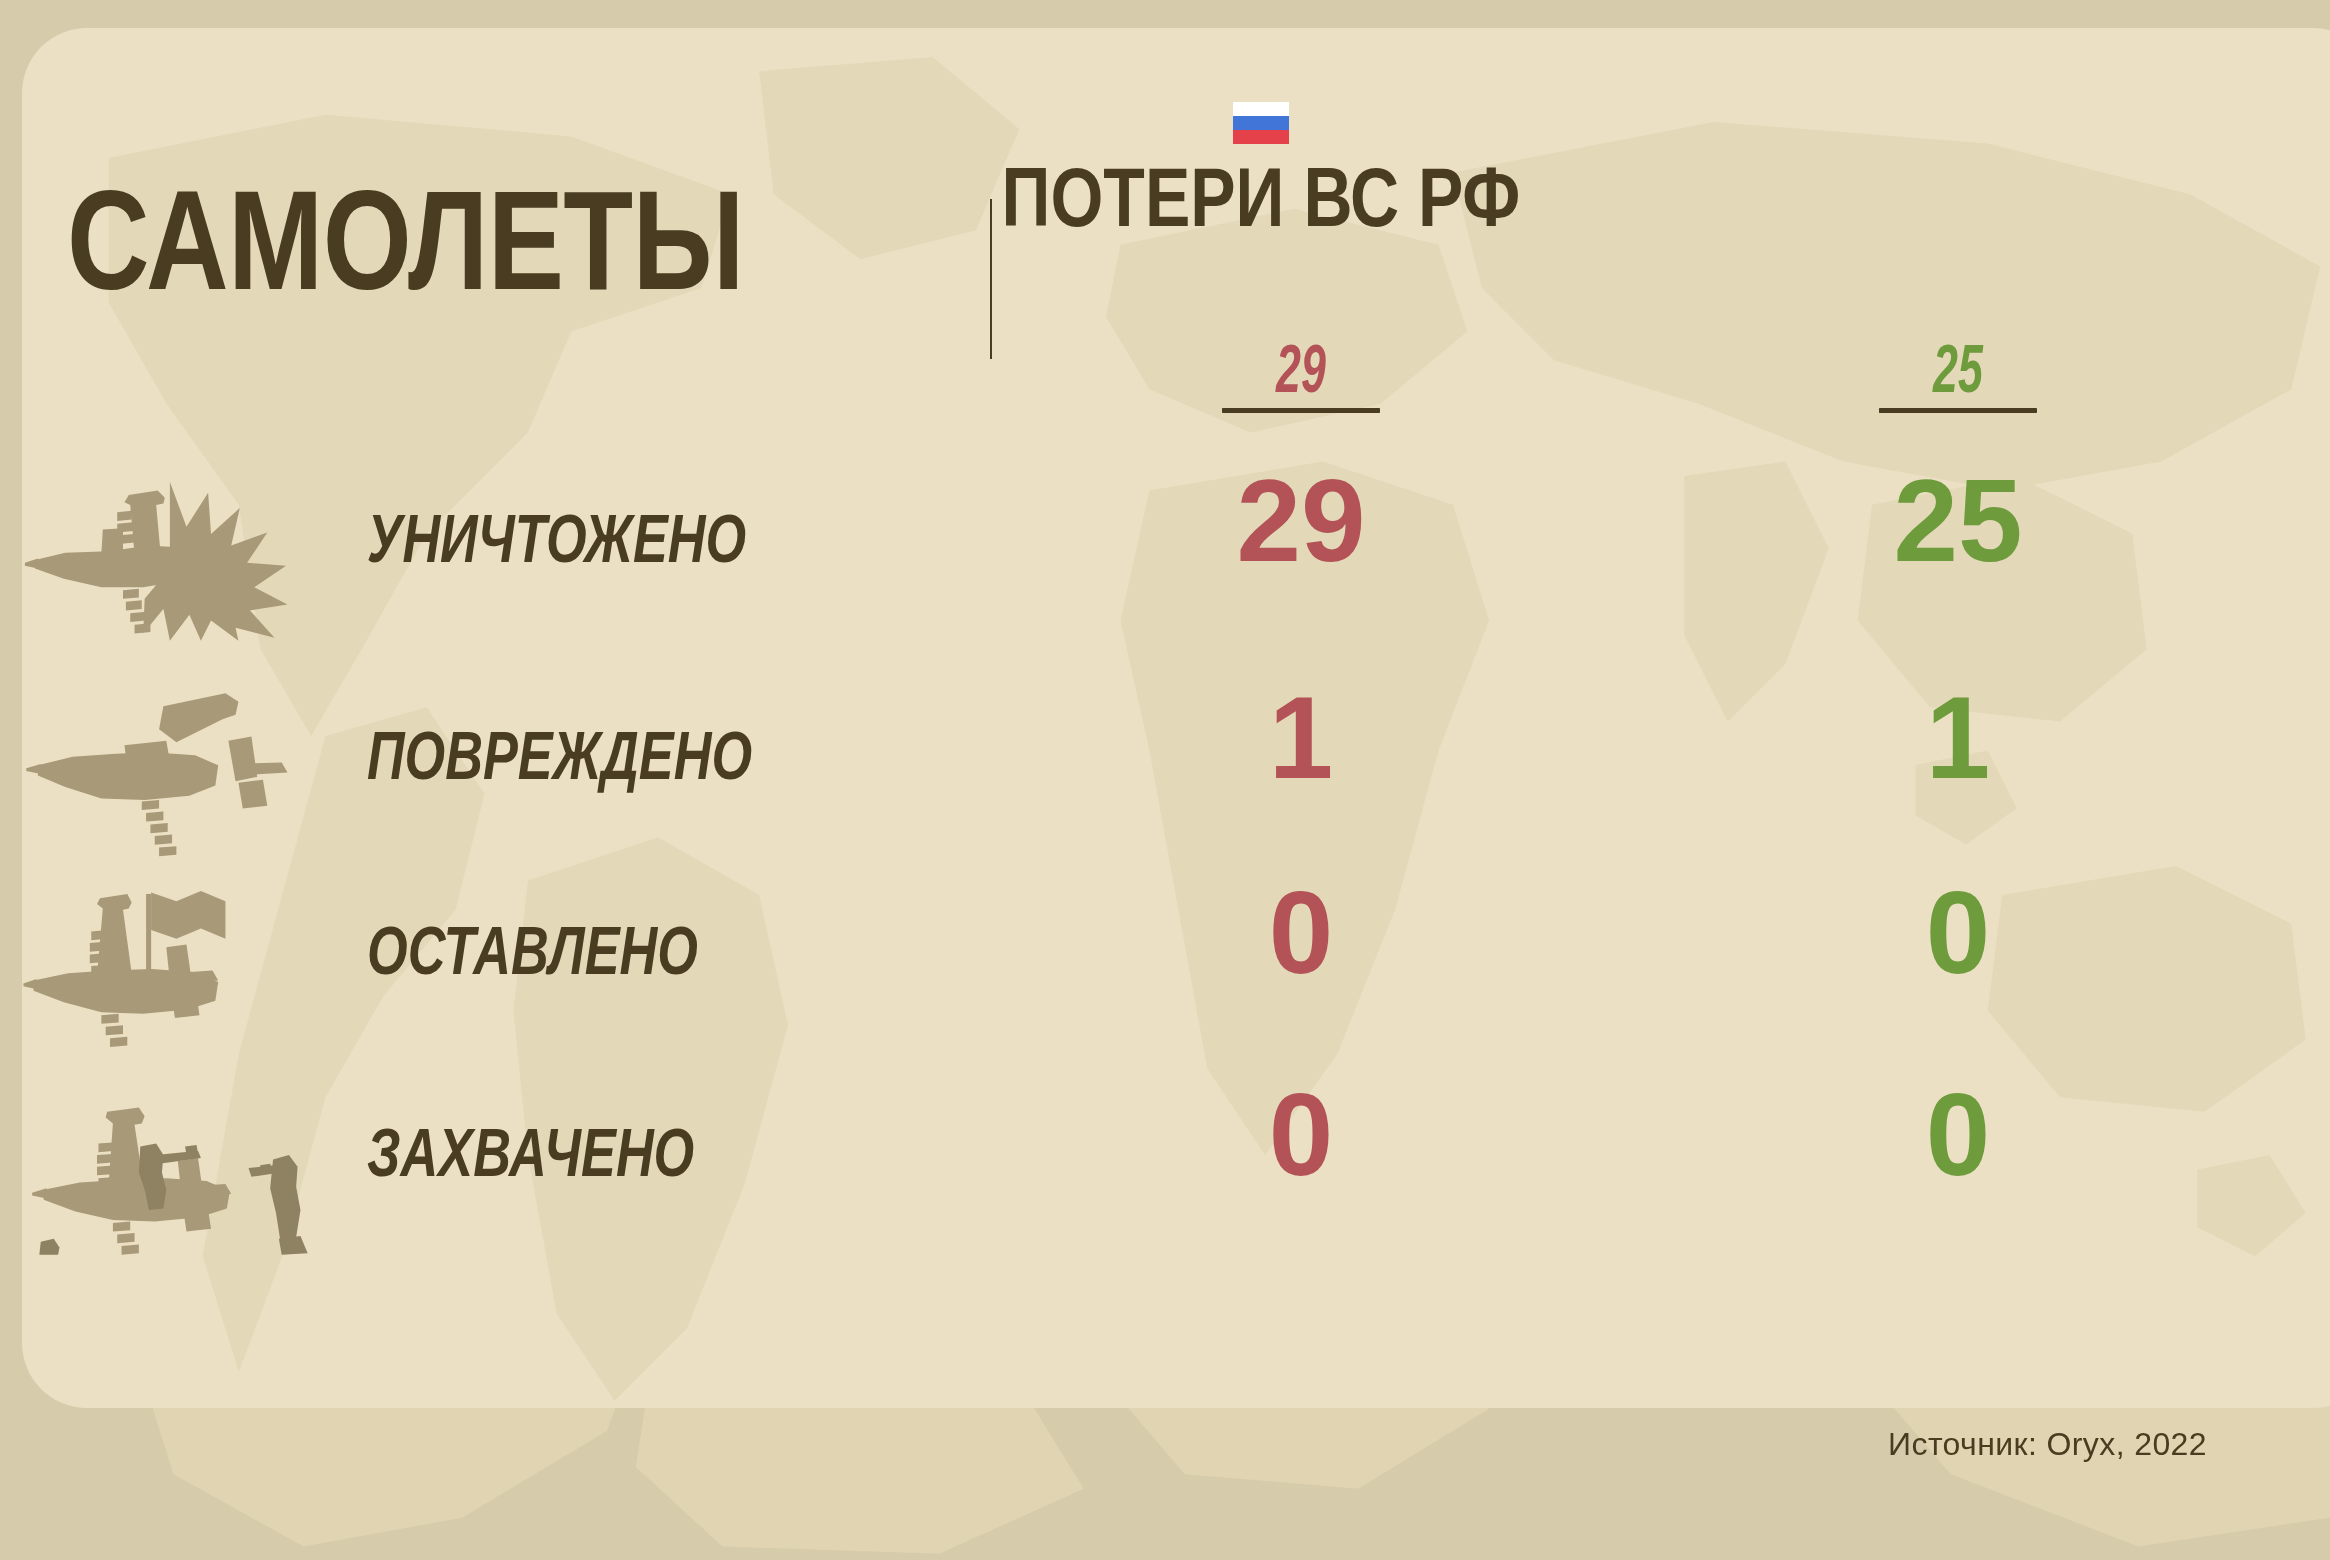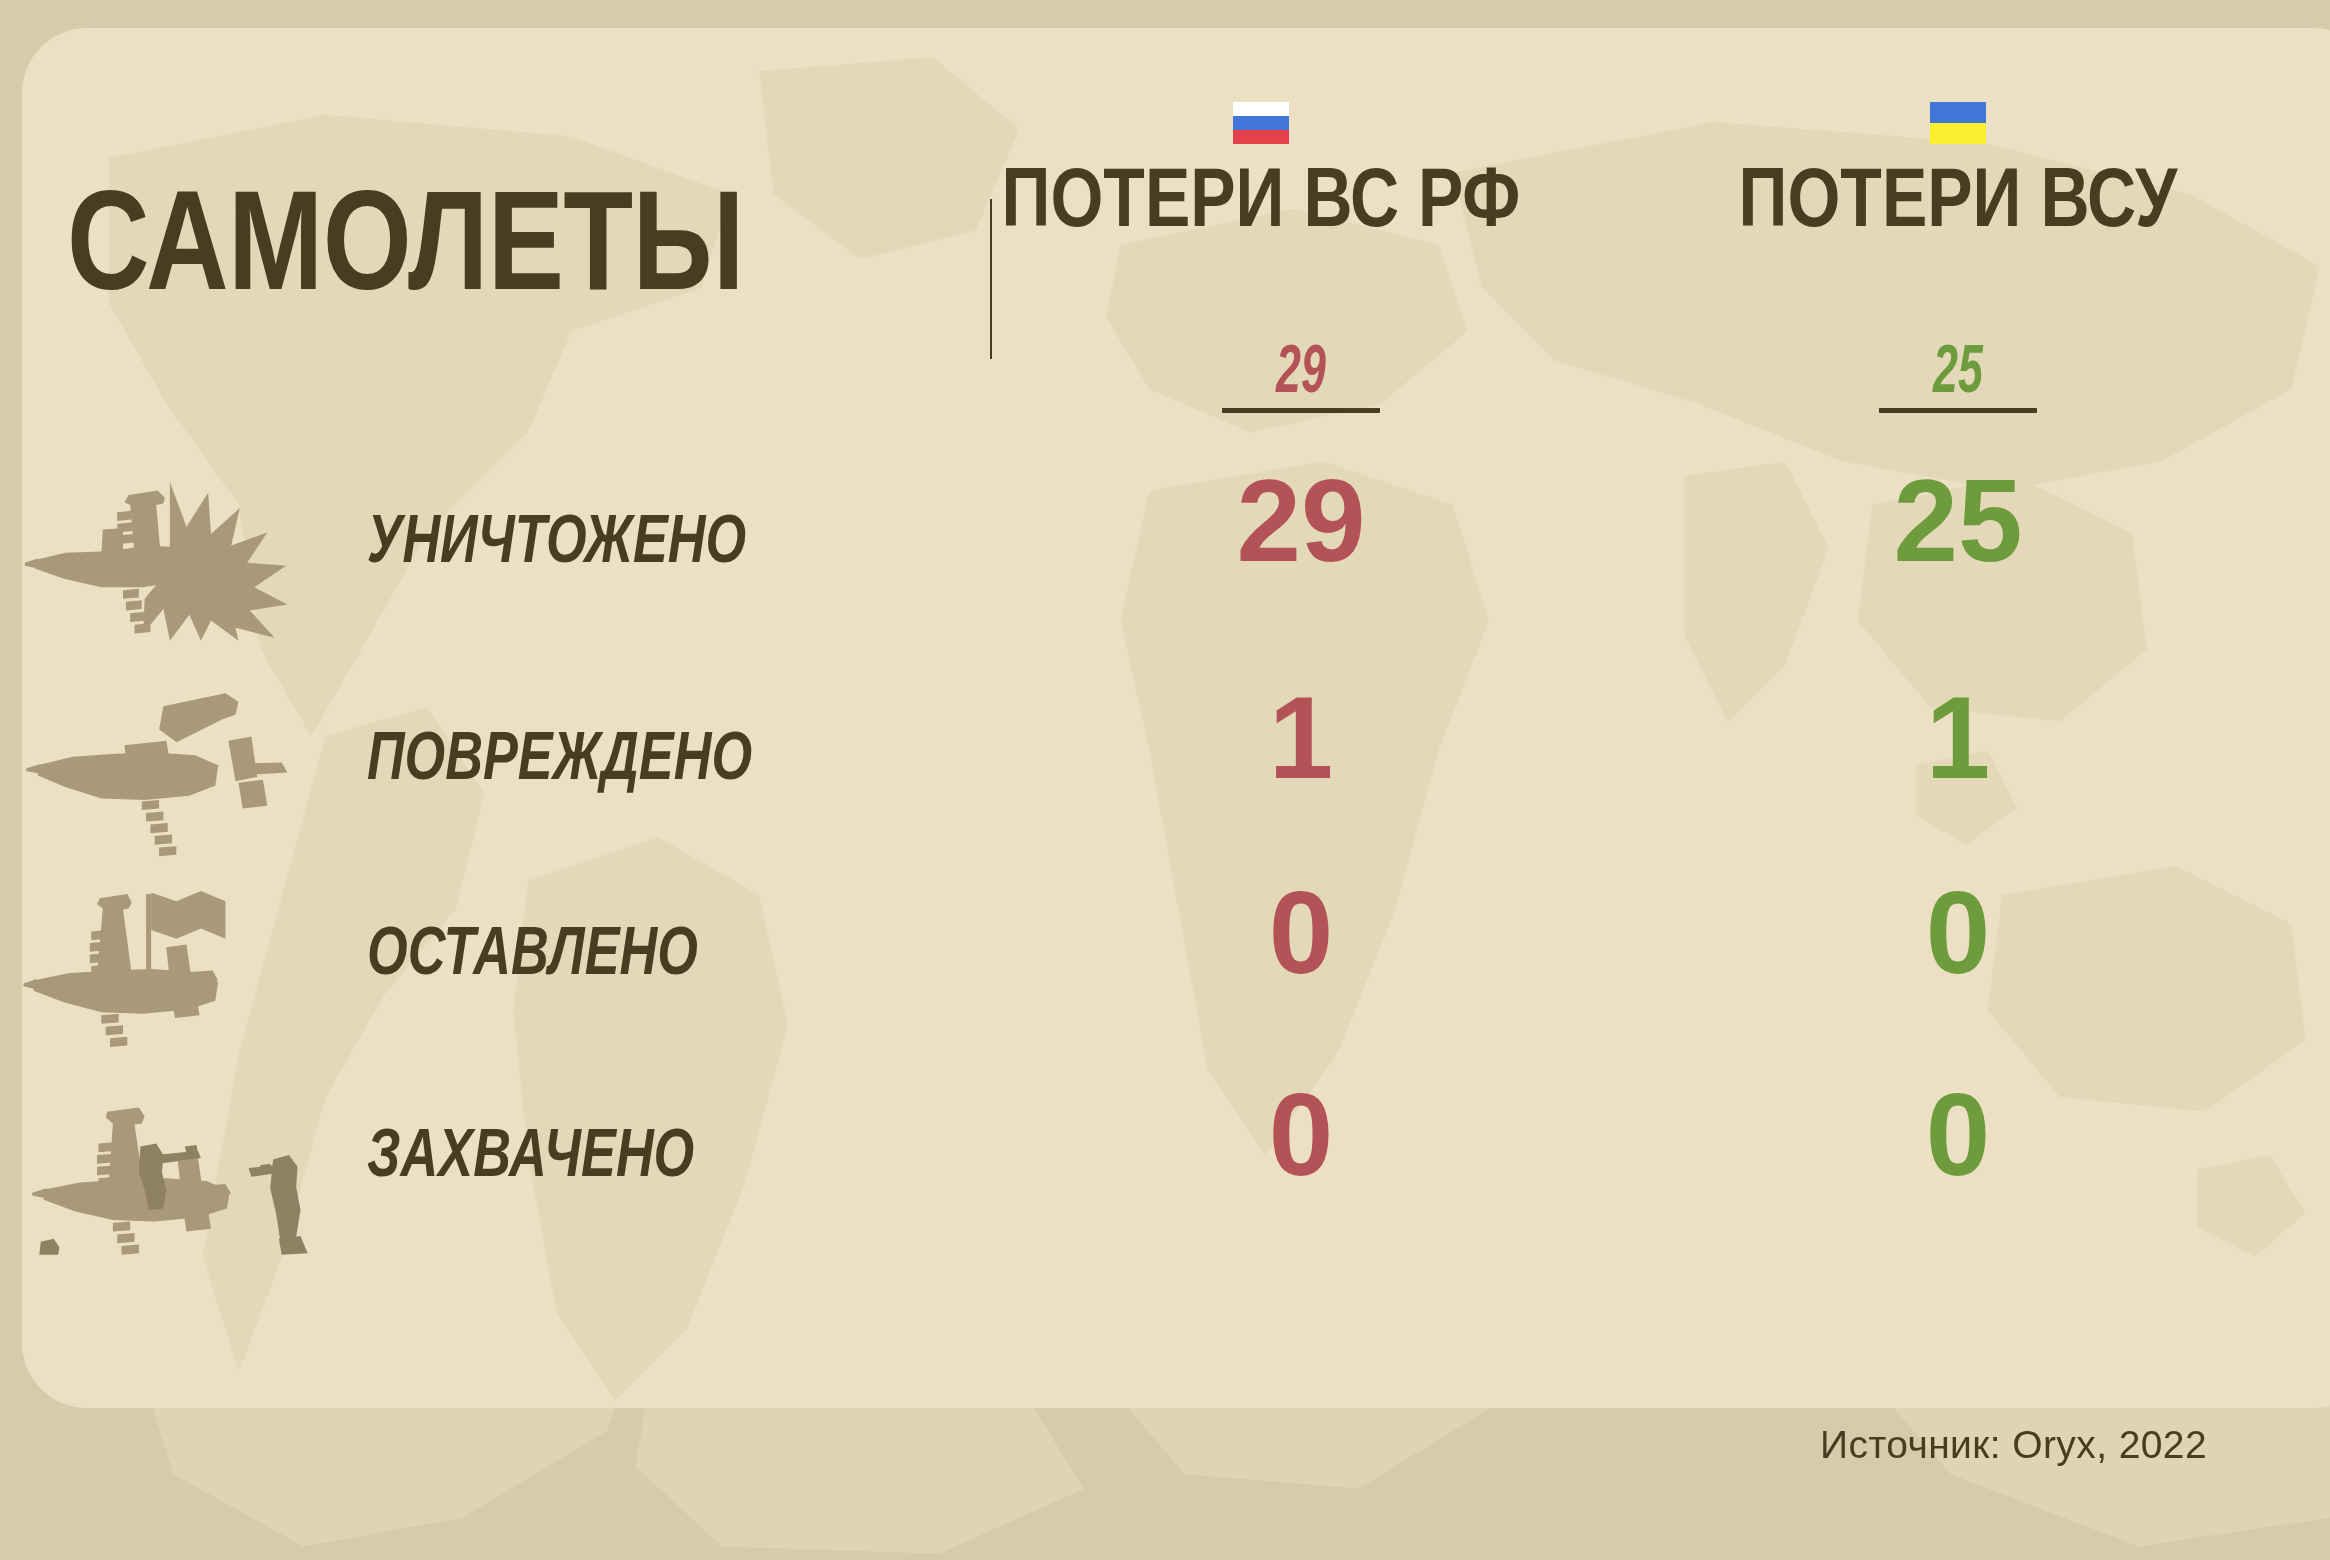--- a/index.html
+++ b/index.html
@@ -171,21 +171,21 @@
     font-weight: 700;
   }
   .row-val.ru { left: 990px; }
   .row-val.ua { left: 1647px; }
 
   
   #source {
     position: absolute;
     right: 123px;
     top: 1427px;
-    font-size: 39px;
+    font-size: 32px;
     line-height: 35px;
     color: #4A3C20;
     font-weight: 400;
     letter-spacing: 0.4px;
     white-space: nowrap;
   }
 </style>
 </head>
 <body>
 
@@ -242,29 +242,20 @@
         <div class="flag-wrap">
           <div class="flag ru">
             <span style="background:#FFFFFF"></span>
             <span style="background:#4175D8"></span>
             <span style="background:#E5414A"></span>
           </div>
         </div>
         <div class="col-head-label">ПОТЕРИ ВС РФ</div>
       </div>
 
-      <div class="col-head" id="col-head-ua">
-        <div class="flag-wrap">
-          <div class="flag ua">
-            <span style="background:#4175D8"></span>
-            <span style="background:#FBEE2E"></span>
-          </div>
-        </div>
-        <div class="col-head-label">ПОТЕРИ ВСУ</div>
-      </div>
     </div>
 
     <div class="total-cell" id="total-ru">
       <div class="total-val" style="color:#B35257">29</div>
       <div class="total-rule"></div>
     </div>
 
     <div class="total-cell" id="total-ua">
       <div class="total-val" style="color:#6E9B3C">25</div>
       <div class="total-rule"></div>

